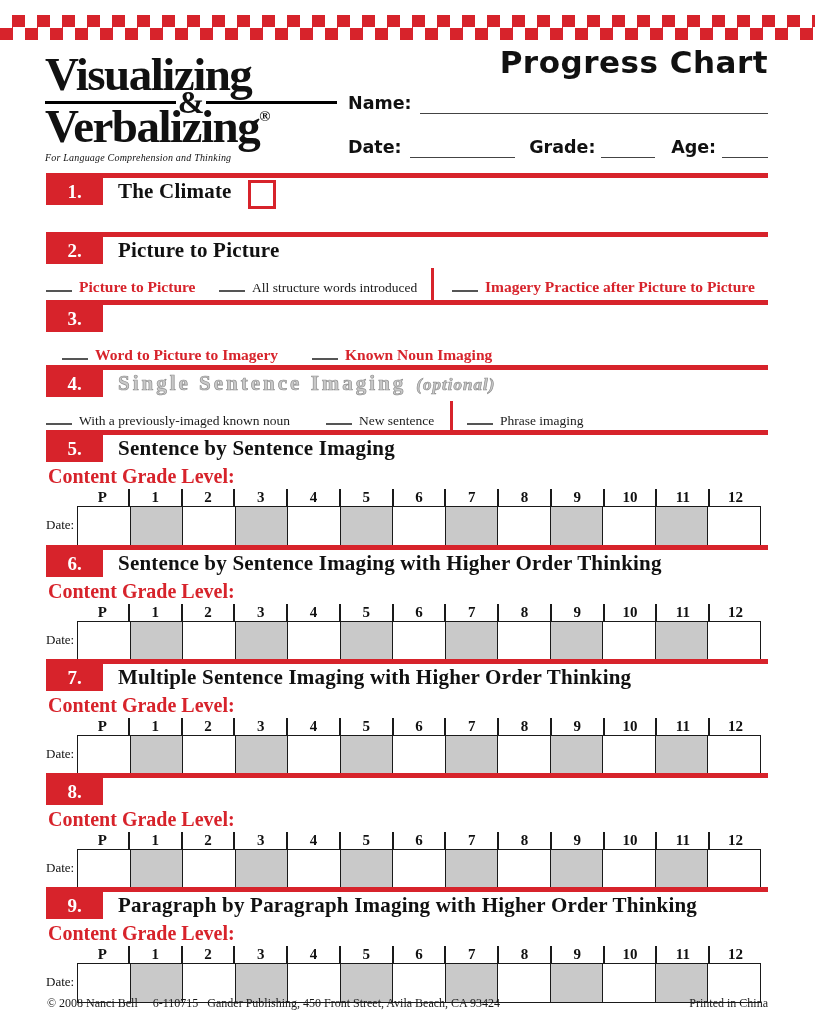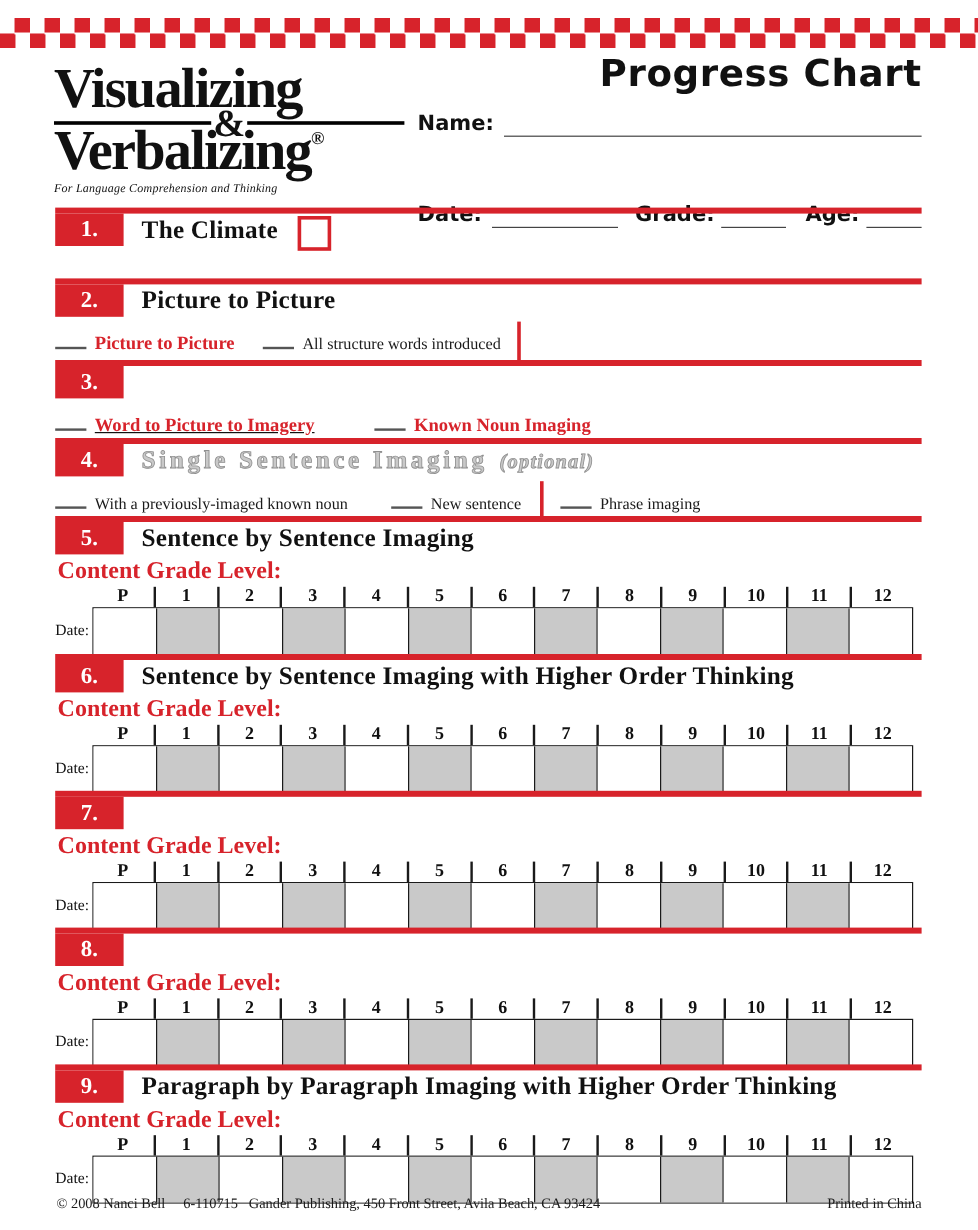--- a/index.html
+++ b/index.html
@@ -91,21 +91,21 @@
   <div class="ptitle">Progress Chart</div>
 
   <div class="frow namerow">
     <span class="flabel">Name:</span>
     <span class="fline"></span>
   </div>
 
   <div class="frow daterow">
     <span class="flabel">Date:</span>
     <span class="fline" style="width:122px;margin-left:8px;"></span>
-    <span class="flabel" style="margin-left:14px;margin-top:32px;">Grade:</span>
+    <span class="flabel" style="margin-left:14px;">Grade:</span>
     <span class="fline" style="width:62px;margin-left:6px;"></span>
     <span class="flabel" style="margin-left:16px;">Age:</span>
     <span class="fline" style="width:53px;margin-left:6px;"></span>
   </div>
 
   <div id="sections-root">
       <section class="sec" style="top: 173px;">
         <div class="bar"></div>
         <div class="shead">
           <div class="snum">1.</div>
@@ -116,29 +116,30 @@
       <section class="sec" style="top: 232px;">
         <div class="bar"></div>
         <div class="shead">
           <div class="snum">2.</div>
           <div class="stitle">Picture to Picture</div>
         </div>
         <div class="subrow">
           <span class="sub" style="left: 0px;"><span class="blank"></span><span class="lbl red">Picture to Picture</span></span>
           <span class="sub" style="left: 173px;"><span class="blank"></span><span class="lbl blk">All structure words introduced</span></span>
           <span class="vdiv" style="left: 385px;"></span>
+          <span class="sub" style="left: 406px;"><span class="blank"></span><span class="lbl red">Imagery Practice after Picture to Picture</span></span>
         </div>
       </section>
       <section class="sec" style="top: 300px;">
         <div class="bar"></div>
         <div class="shead">
           <div class="snum">3.</div>
         </div>
         <div class="subrow">
-          <span class="sub" style="left: 0px; text-decoration: underline;"><span class="blank"></span><span class="lbl red">Word to Picture to Imagery</span></span>
+          <span class="sub" style="left: 16px;"><span class="blank"></span><span class="lbl red">Word to Picture to Imagery</span></span>
           <span class="sub" style="left: 266px;"><span class="blank"></span><span class="lbl red">Known Noun Imaging</span></span>
         </div>
       </section>
       <section class="sec" style="top: 365px;">
         <div class="bar"></div>
         <div class="shead">
           <div class="snum">4.</div>
           <div class="stitle outline">Single Sentence Imaging<span class="opt">(optional)</span></div>
         </div>
         <div class="subrow">
@@ -227,20 +228,21 @@
             <div class="gcell"></div>
             <div class="gcell shaded"></div>
             <div class="gcell"></div>
           </div>
         </div>
       </section>
       <section class="sec" style="top: 659px;">
         <div class="bar"></div>
         <div class="shead">
           <div class="snum">7.</div>
+          <div class="stitle">Multiple Sentence Imaging with Higher Order Thinking</div>
         </div>
         <div class="cgl">Content Grade Level:</div>
         <div class="tblock">
           <span class="dlbl">Date:</span>
           <div class="numrow">
             <div class="ncell">P</div>
             <div class="ncell">1</div>
             <div class="ncell">2</div>
             <div class="ncell">3</div>
             <div class="ncell">4</div>

